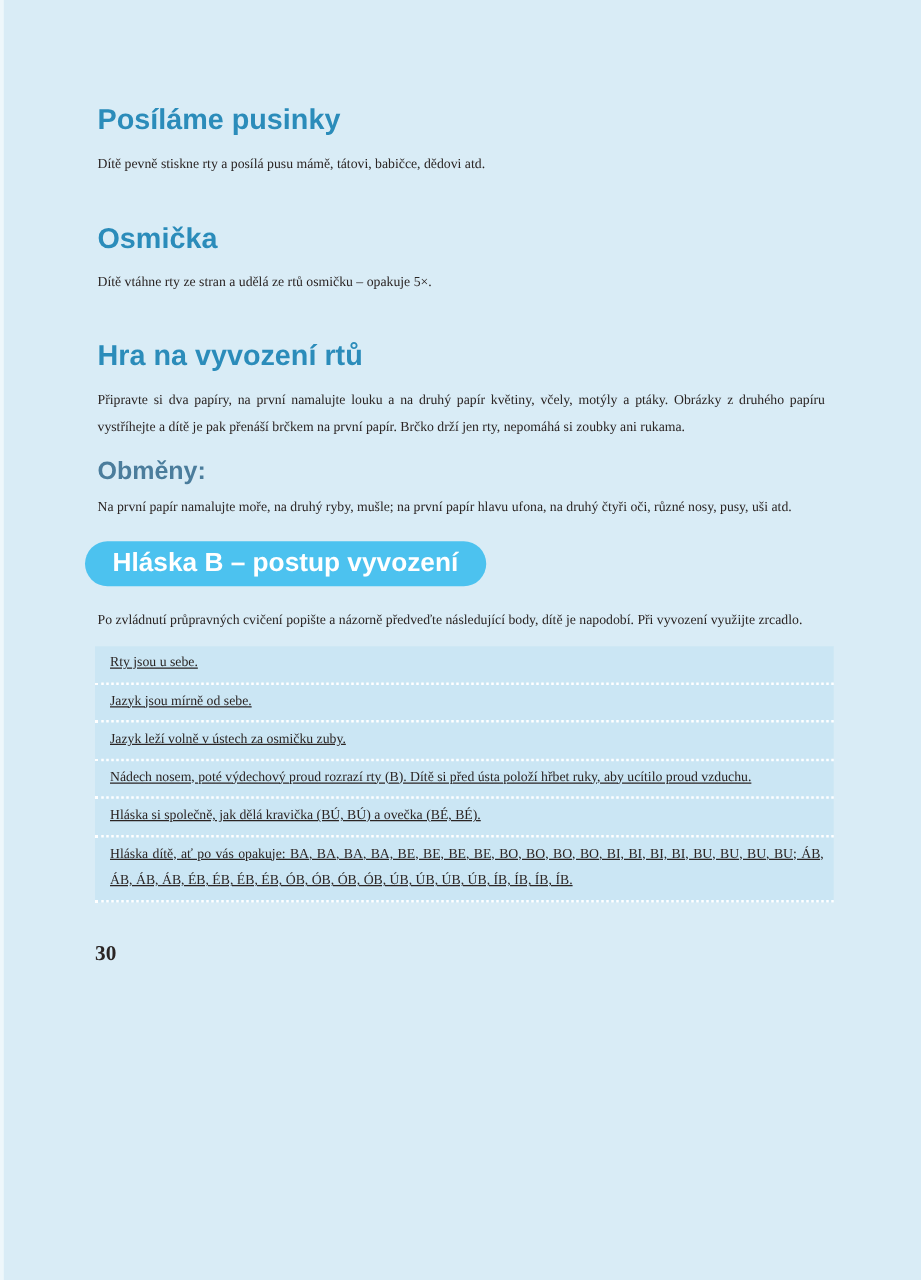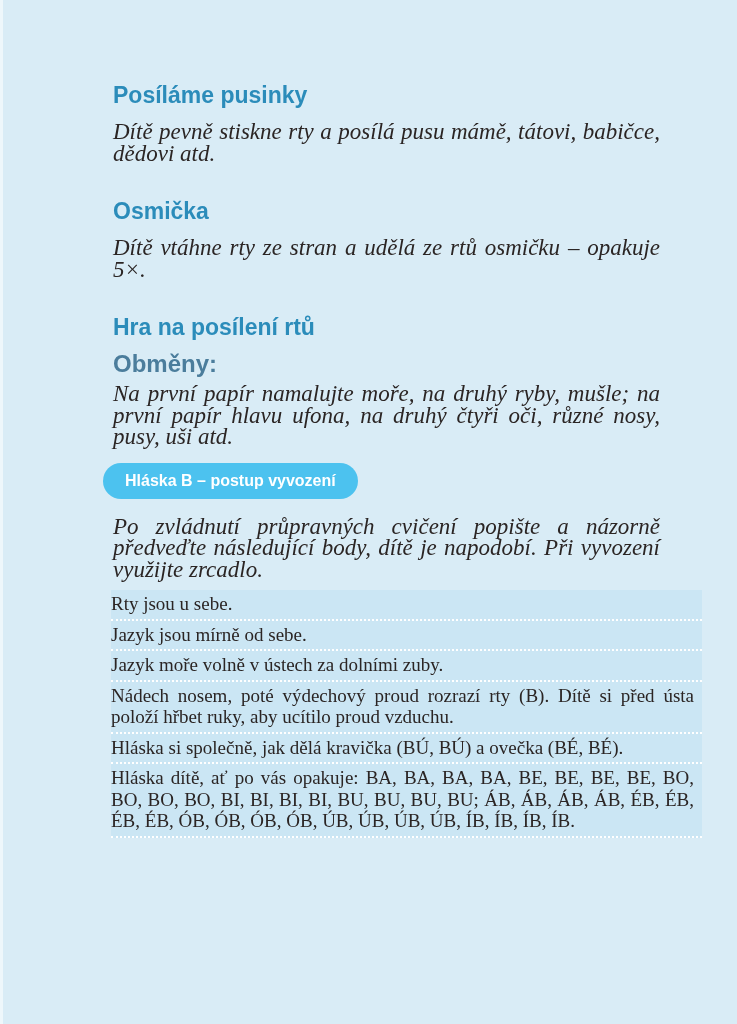--- a/index.html
+++ b/index.html
@@ -21,72 +21,71 @@
     color:var(--body_text);
     position:relative;
     overflow:hidden;
   }
   .edge-strip{
     position:absolute;left:0;top:0;width:3px;height:1024px;
     background:#eef7fb;
   }
   .content{
     padding:83px 77px 0 78px;
-    margin-left:35px;
   }
   .section-heading{
     font-family:"Liberation Sans", sans-serif;
     font-weight:bold;
     font-size:23px;
     line-height:25px;
     color:var(--heading);
     margin:35px 0 13px 0;
   }
   .section:first-of-type .section-heading{margin-top:0;}
   .body-text{
-    font-size:23px;
+    font-size:11px;
     line-height:21.5px;
     margin:0;
     text-align:justify;
-    font-style:italic;
   }
   .sub-heading{
     font-family:"Liberation Sans", sans-serif;
     font-weight:bold;
-    font-size:24px;
+    font-size:20px;
     line-height:22px;
     color:var(--subheading);
     margin:13px 0 8px 0;
   }
   .pill{
     display:inline-block;
     margin:15px 0 0 -10px;
     background:var(--pill_bg);
     color:var(--pill_text);
     font-family:"Liberation Sans", sans-serif;
     font-weight:bold;
-    font-size:16px;
+    font-size:21px;
     line-height:22px;
     padding:7px 22px 7px 22px;
     border-radius:19px;
   }
   .intro{
     margin-top:17px;
   }
   .steps-box{
     margin:10px 0 0 -2px;
     width:591px;
     background:var(--box_bg);
   }
   .step-row{
-    font-size:19px;
+    font-size:11px;
     line-height:21.5px;
     text-align:justify;
-    padding:3px 8px 4px 0;
+    padding:3px 8px 4px 12px;
     border-bottom:2px dotted var(--divider);
+    text-decoration:underline;
   }
   .page-number{
     margin:31px 0 0 -2px;
     font-weight:bold;
     font-size:17px;
   }
 </style>
 </head>
 <body>
 
@@ -99,36 +98,38 @@
     <p class="body-text">Dítě pevně stiskne rty a posílá pusu mámě, tátovi, babičce, dědovi atd.</p>
   </div>
 
   <div class="section">
     <h2 class="section-heading">Osmička</h2>
     <p class="body-text">Dítě vtáhne rty ze stran a udělá ze rtů osmičku – opakuje 5×.</p>
   </div>
 
 
   <div class="section">
-    <h2 class="section-heading">Hra na posílení rtů</h2>
+    <h2 class="section-heading">Hra na vyvození rtů</h2>
+    <p class="body-text">Připravte si dva papíry, na první namalujte louku a na druhý papír květiny, včely, motýly a ptáky. Obrázky z druhého papíru vystříhejte a dítě je pak přenáší brčkem na první papír. Brčko drží jen rty, nepomáhá si zoubky ani rukama.</p>
   </div>
 
   <div class="section">
     <h3 class="sub-heading">Obměny:</h3>
     <p class="body-text">Na první papír namalujte moře, na druhý ryby, mušle; na první papír hlavu ufona, na druhý čtyři oči, různé nosy, pusy, uši atd.</p>
   </div>
 
   <div class="section">
     <div class="pill">Hláska B – postup vyvození</div>
     <p class="body-text intro">Po zvládnutí průpravných cvičení popište a názorně předveďte následující body, dítě je napodobí. Při vyvození využijte zrcadlo.</p>
 
     <div class="steps-box">
       <div class="step-row">Rty jsou u sebe.</div>
       <div class="step-row">Jazyk jsou mírně od sebe.</div>
-      <div class="step-row">Jazyk moře volně v ústech za dolními zuby.</div>
+      <div class="step-row">Jazyk leží volně v ústech za osmičku zuby.</div>
       <div class="step-row">Nádech nosem, poté výdechový proud rozrazí rty (B). Dítě si před ústa položí hřbet ruky, aby ucítilo proud vzduchu.</div>
       <div class="step-row">Hláska si společně, jak dělá kravička (BÚ, BÚ) a ovečka (BÉ, BÉ).</div>
       <div class="step-row">Hláska dítě, ať po vás opakuje: BA, BA, BA, BA, BE, BE, BE, BE, BO, BO, BO, BO, BI, BI, BI, BI, BU, BU, BU, BU; ÁB, ÁB, ÁB, ÁB, ÉB, ÉB, ÉB, ÉB, ÓB, ÓB, ÓB, ÓB, ÚB, ÚB, ÚB, ÚB, ÍB, ÍB, ÍB, ÍB.</div>
     </div>
   </div>
 
+  <div class="page-number">30</div>
 
 </div>
 
 </body></html>

